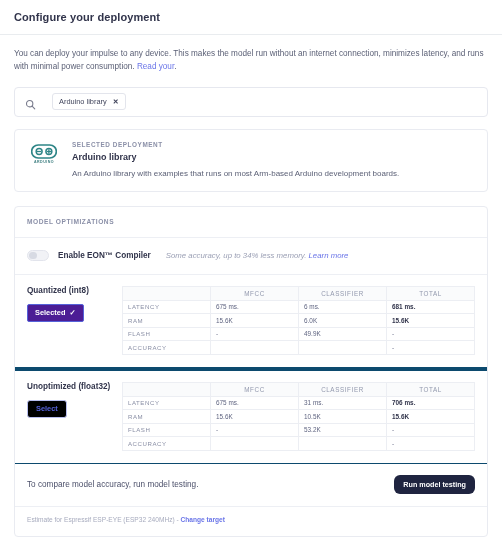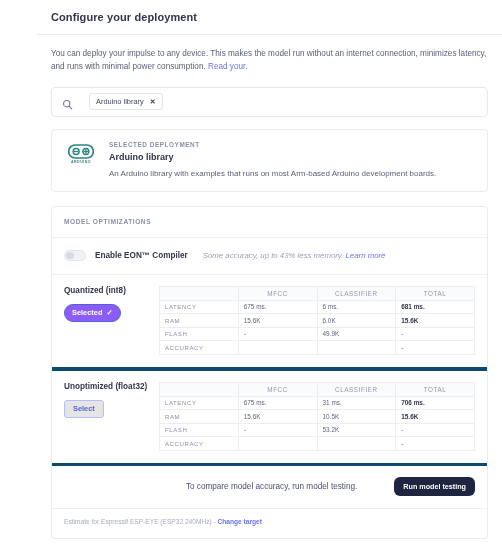--- a/index.html
+++ b/index.html
@@ -10,21 +10,20 @@
     font-family: "Liberation Sans", sans-serif;
     color: #31344b;
     overflow: hidden;
   }
 
   .page {
     width: 502px;
     height: 553px;
     position: relative;
     background: #ffffff;
-    padding-left: 37px;
   }
 
   
   .card-header {
     padding: 11px 14px 11px 14px;
     border-bottom: 1px solid #e9ecef;
   }
   .card-header .title {
     font-size: 11px;
     font-weight: 600;
@@ -199,34 +198,34 @@
   .variant-title {
     font-size: 8.2px;
     font-weight: 700;
     color: #31344b;
   }
   .btn-selected {
     margin-top: 9px;
     display: inline-flex;
     align-items: center;
     gap: 4px;
-    background: #8b5cf6;
+    background: #4c1d95;
     color: #fff;
     border: 1px solid #5561d9;
-    border-radius: 9px;
+    border-radius: 2px;
     font-size: 7.4px;
     font-weight: 700;
     padding: 3.5px 7px;
     cursor: pointer;
   }
   .btn-select {
     margin-top: 9px;
     display: inline-flex;
     align-items: center;
-    background: #e5e5e5;
+    background: #000000;
     color: #5561d9;
     border: 1px solid #b9bff0;
     border-radius: 3px;
     font-size: 7.4px;
     font-weight: 600;
     padding: 3.5px 8px;
     cursor: pointer;
   }
 
   
@@ -262,23 +261,23 @@
     width: 46px;
     font-size: 6.1px;
   }
   .perf td.val { color: #5f6480; font-size: 6.4px; }
   .perf td.total { font-weight: 700; color: #31344b; font-size: 6.4px; }
 
   
   .compare-row {
     display: flex;
     align-items: center;
-    justify-content: flex-end;
+    justify-content: space-between;
     padding: 11px 12px 12px 12px;
-    border-top: 3px solid #0c4a6e;
+    border-top: 1px solid #0c4a6e;
   }
   .compare-text { font-size: 8.2px; color: #4c506a; }
   .btn-dark {
     background: #1f2440;
     color: #ffffff;
     font-size: 7.2px;
     font-weight: 700;
     border: none;
     border-radius: 6px;
     padding: 5px 9px;
@@ -349,21 +348,21 @@
 
     <div class="opt-head">
       <div class="eyebrow">MODEL OPTIMIZATIONS</div>
     </div>
 
     <div class="eon-row">
       <span class="toggle">
           <span class="knob"></span>
         </span>
       <span class="eon-label">Enable EON™ Compiler</span>
-      <span class="eon-note"><span>Some accuracy, up to 43% less memory.</span> <a href="#">Learn more</a></span>
+      <span class="eon-note"><span>Some accuracy, up to 34% less memory.</span> <a href="#">Learn more</a></span>
     </div>
 
     <div class="variant">
       <div class="variant-left">
         <div class="variant-title">Quantized (int8)</div>
         <button class="btn-selected">
             <span>Selected</span>
             <span>✓</span>
           </button>
       </div>

